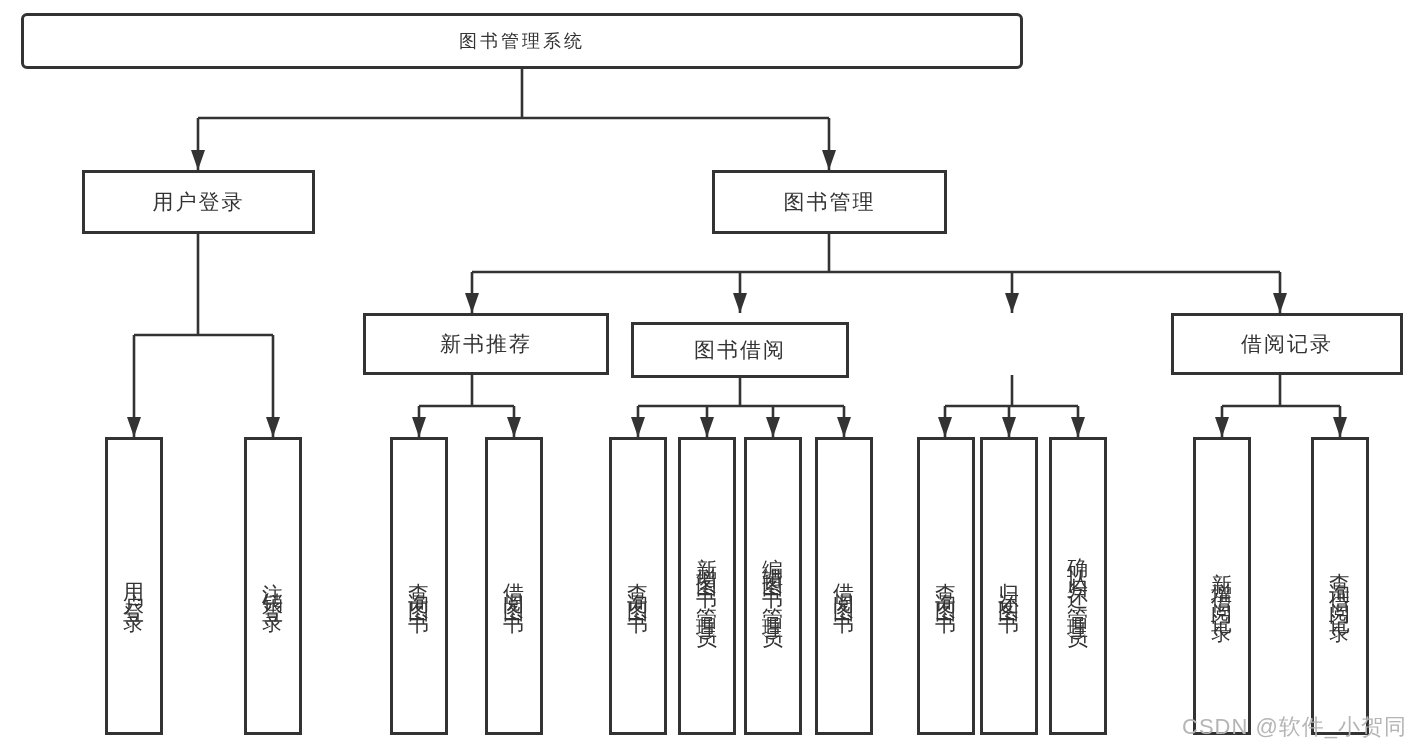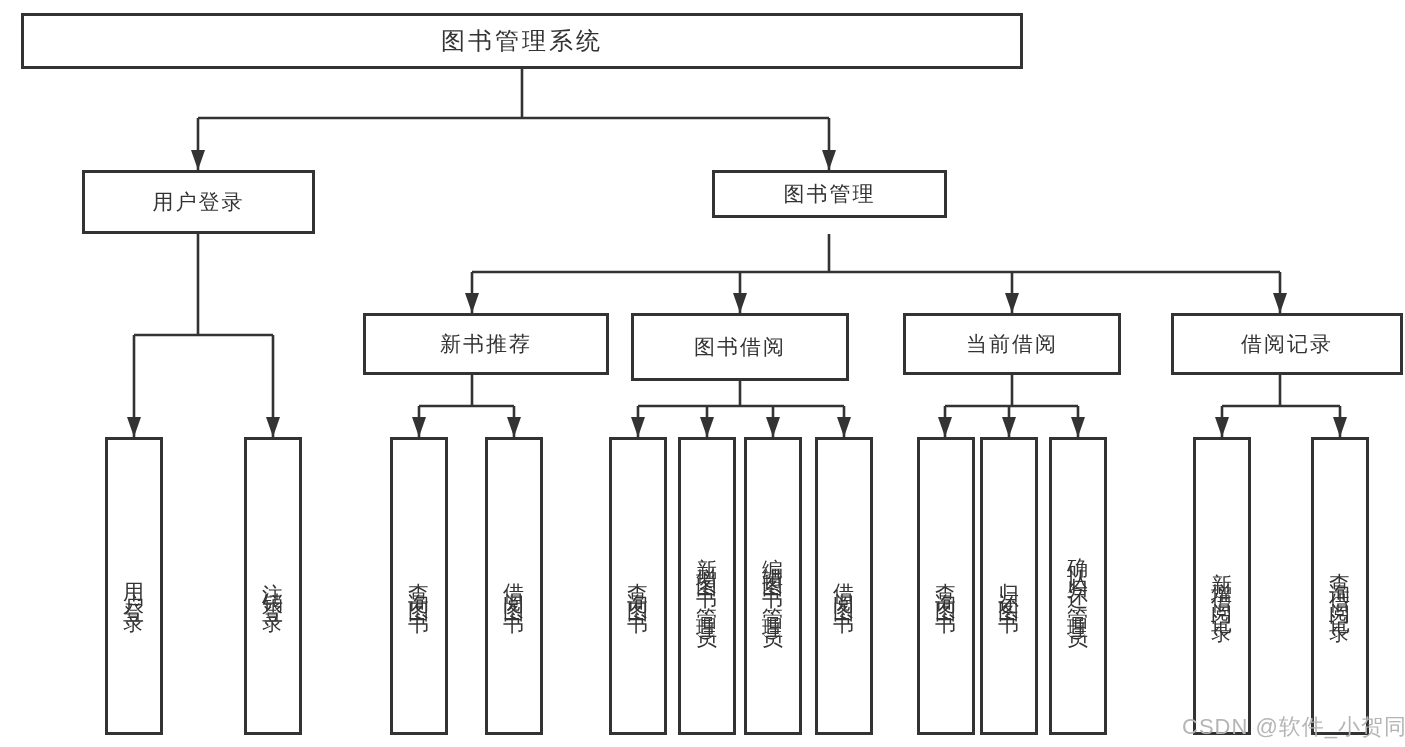--- a/index.html
+++ b/index.html
@@ -36,22 +36,23 @@
     align-items: center;
     justify-content: center;
     text-align: center;
   }
   .box.h {
     font-size: 21px;
     letter-spacing: 2px;
     white-space: nowrap;
   }
   .box.title {
-    font-size: 24px;
+    font-size: 18px;
     letter-spacing: 3px;
+    border-radius: 6px;
   }
   .box.v {
     writing-mode: vertical-rl;
     font-size: 21px;
     letter-spacing: 10px;
     line-height: 1;
   }
   .watermark {
     position: absolute;
     left: 1182px;
@@ -106,25 +107,24 @@
     <g>
       <path d="M1280 375 V406 M1222 406 H1340 M1222 406 V437 M1340 406 V437"></path>
       <polygon points="1215,417 1229,417 1222,437"></polygon>
       <polygon points="1333,417 1347,417 1340,437"></polygon>
     </g>
   </svg>
 
   <div class="box h title" style="left:21px; top:13px; width:1002px; height:56px;">图书管理系统</div>
 
   <div class="box h" style="left:82px; top:170px; width:233px; height:64px;">用户登录</div>
-  <div class="box h" style="left:712px; top:170px; width:235px; height:48px;">图书管理</div>
+  <div class="box h" style="left:712px; top:170px; width:235px; height:64px;">图书管理</div>
 
   <div class="box h" style="left:363px; top:313px; width:246px; height:62px;">新书推荐</div>
-  <div class="box h" style="left:631px; top:313px; width:218px; height:68px;">图书借阅</div>
-  <div class="box h" style="left:903px; top:313px; width:218px; height:62px;">当前借阅</div>
+  <div class="box h" style="left:631px; top:322px; width:218px; height:56px;">图书借阅</div>
   <div class="box h" style="left:1171px; top:313px; width:232px; height:62px;">借阅记录</div>
 
   <div class="box v" style="left:105px; top:437px; width:58px; height:298px;">用户登录</div>
   <div class="box v" style="left:244px; top:437px; width:58px; height:298px;">注销登录</div>
 
   <div class="box v" style="left:390px; top:437px; width:58px; height:298px;">查询图书</div>
   <div class="box v" style="left:485px; top:437px; width:58px; height:298px;">借阅图书</div>
 
   <div class="box v" style="left:609px; top:437px; width:58px; height:298px;">查询图书</div>
   <div class="box v" style="left:678px; top:437px; width:58px; height:298px;">新增图书（管理员）</div>

